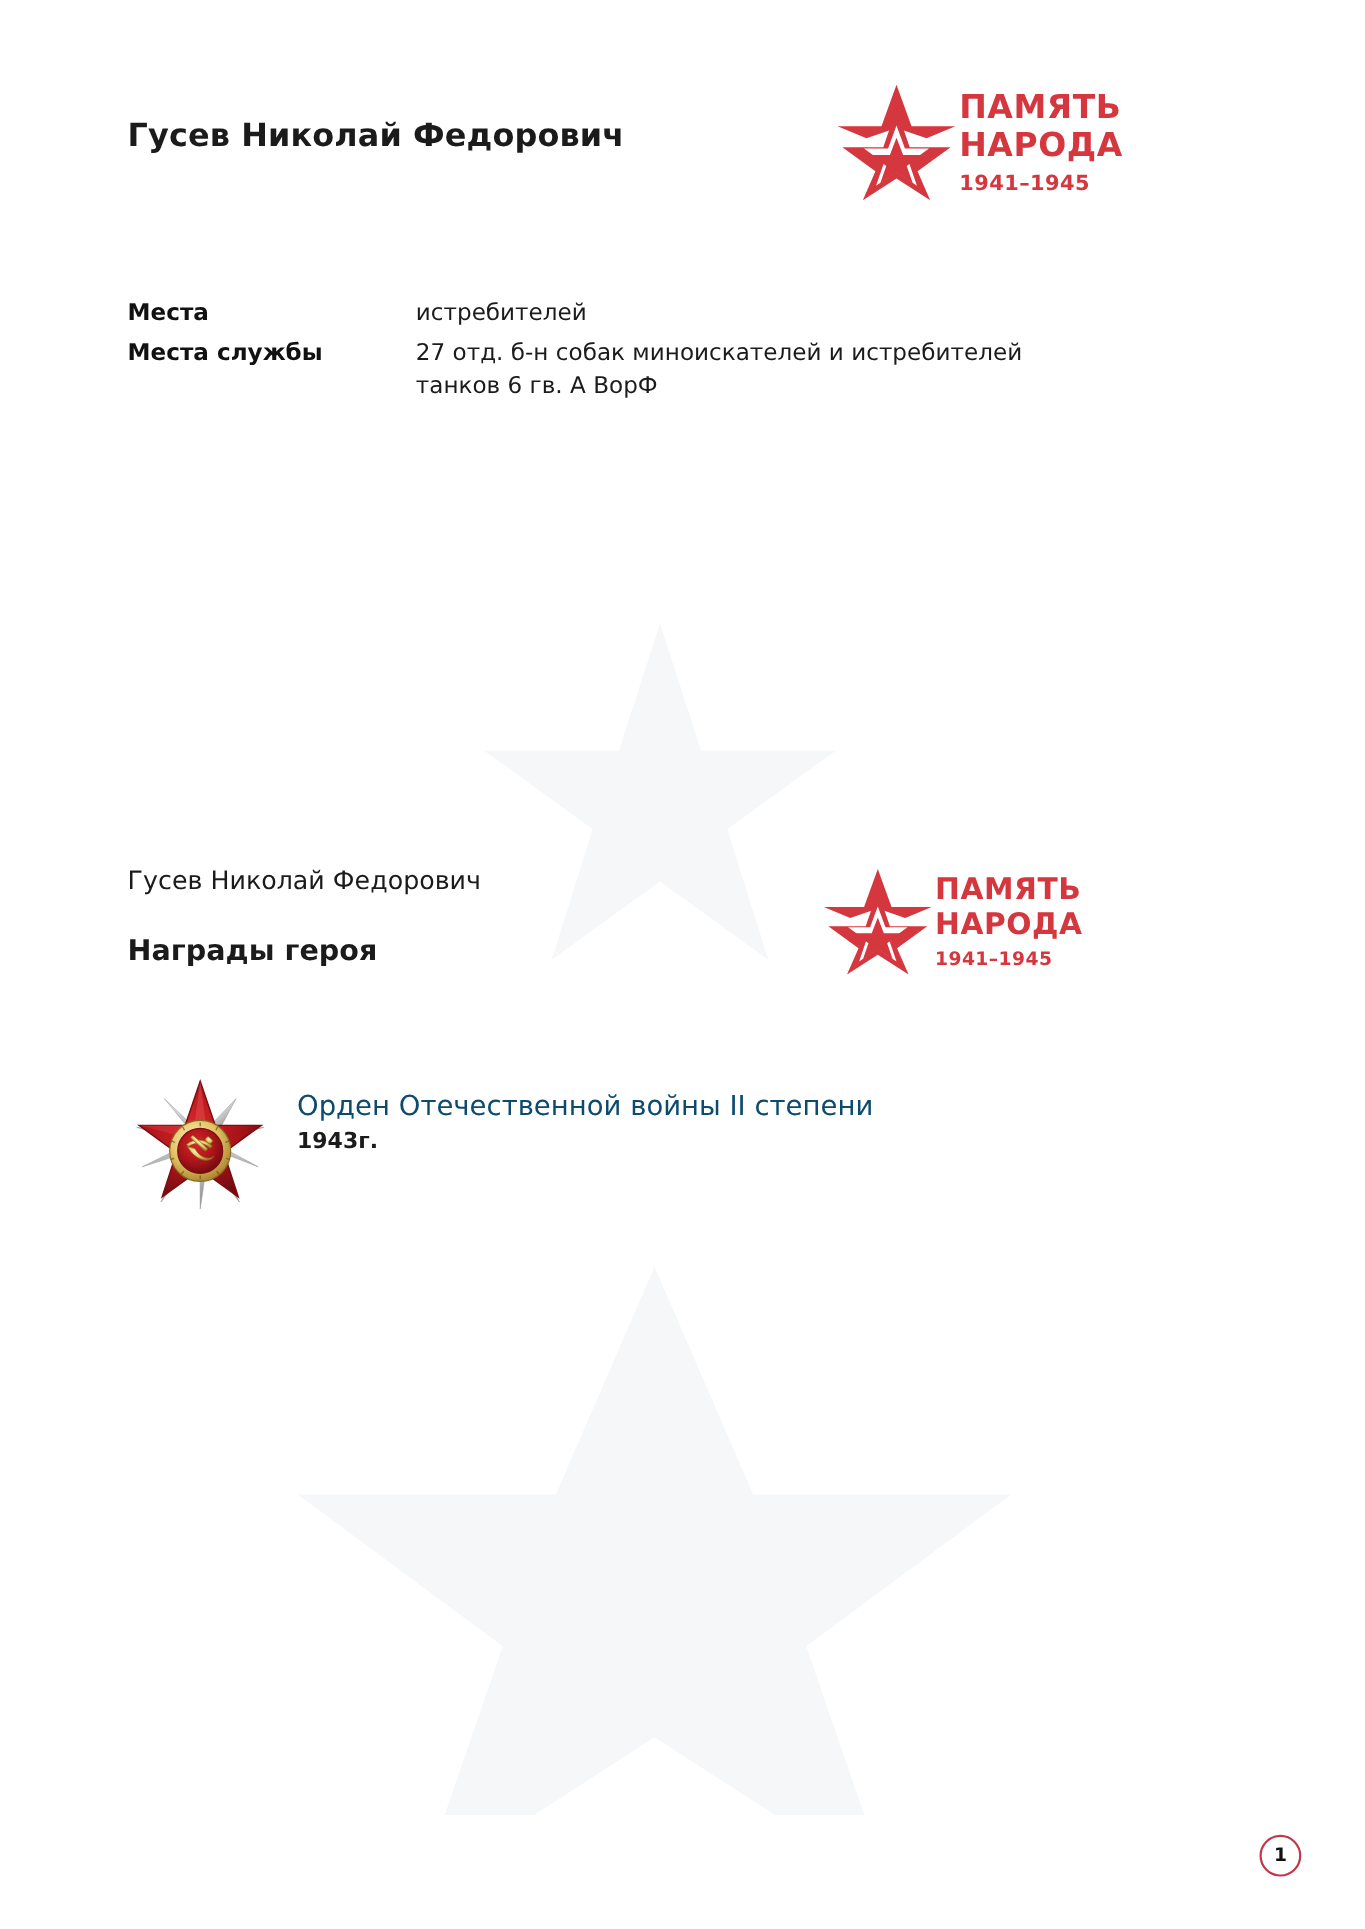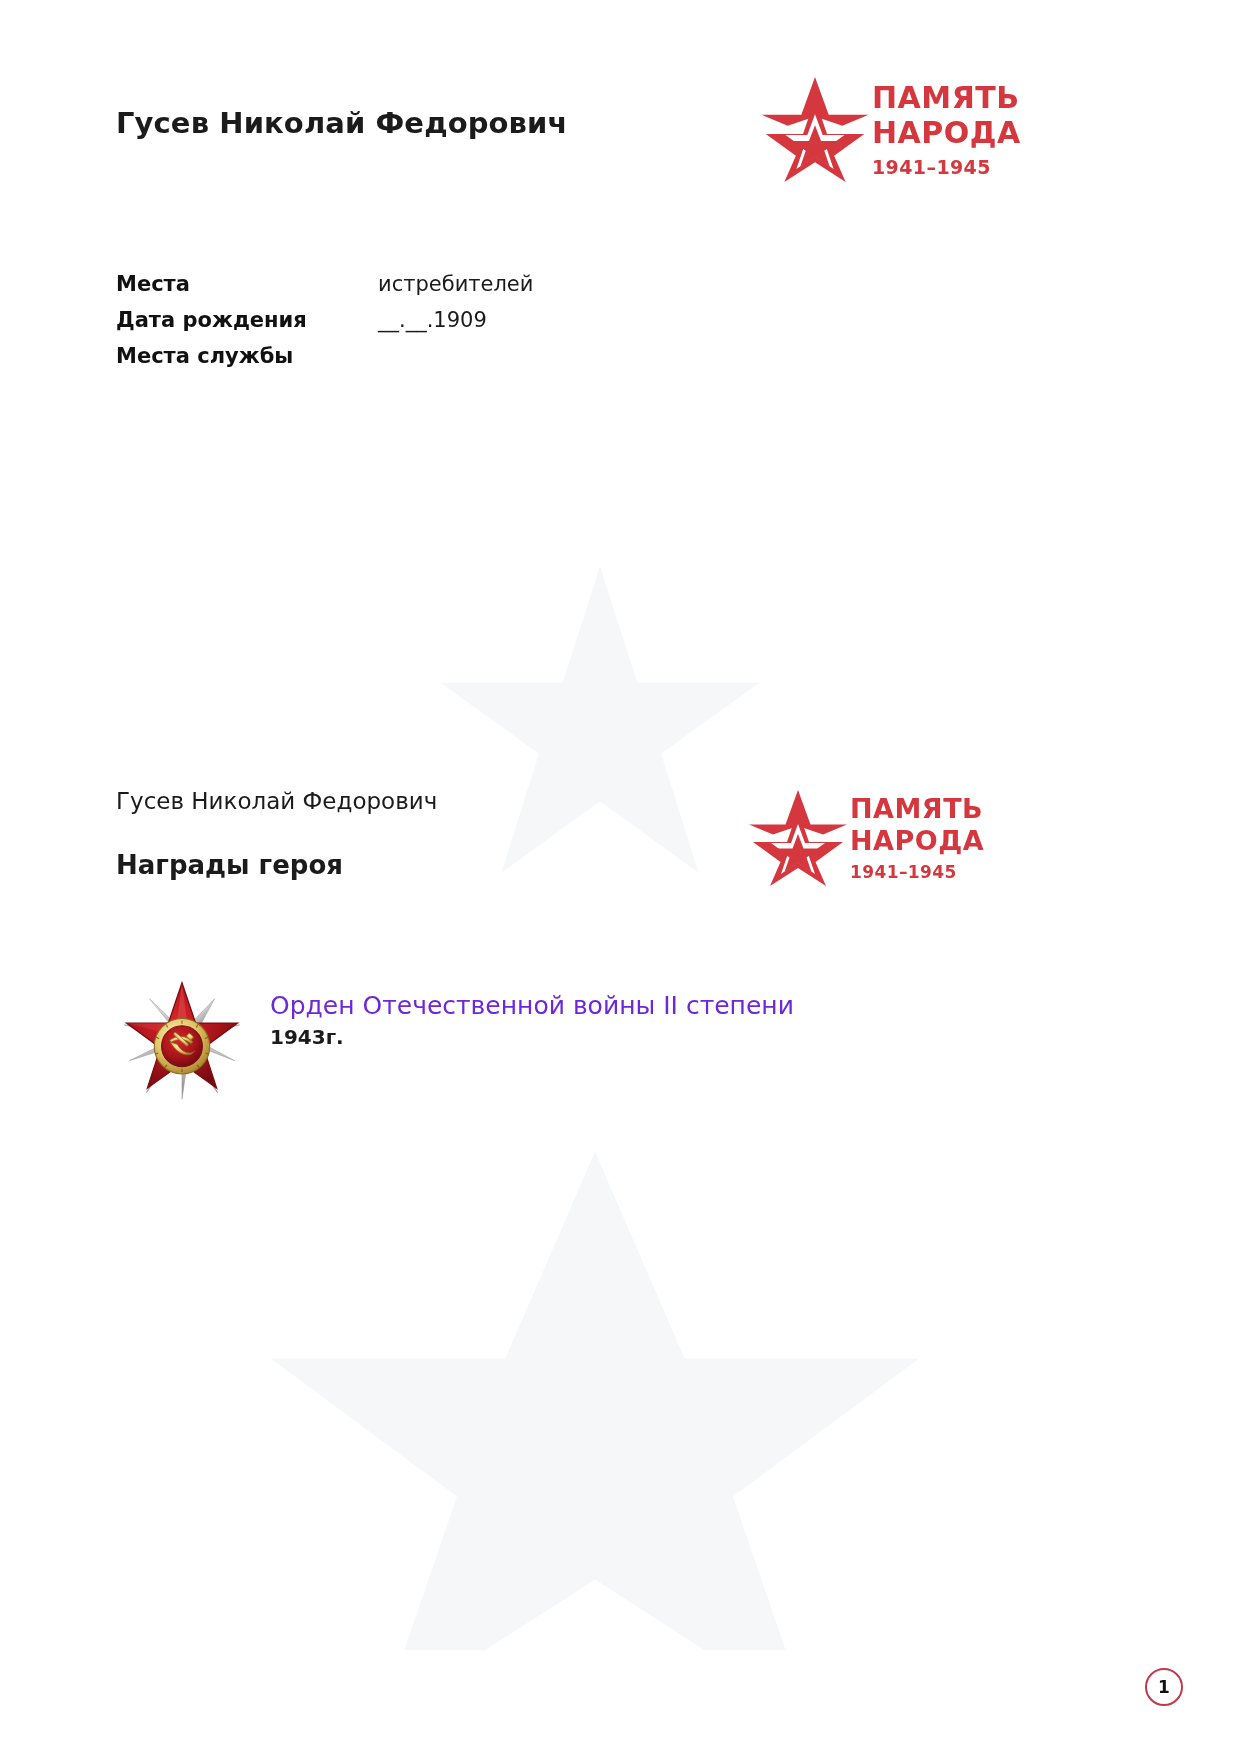--- a/index.html
+++ b/index.html
@@ -147,21 +147,21 @@
     align-items: flex-start;
     gap: 22px;
     z-index: 3;
   }
   .award-medal { flex: 0 0 auto; width: 132px; height: 132px; display:block; }
   .award-text { padding-top: 16px; }
   .award-name {
     font-size: 25px;
     font-weight: 400;
     line-height: 1.2;
-    color: #6d28d9;
+    color: #0c4a6e;
     white-space: nowrap;
   }
   .award-year {
     margin-top: 4px;
     font-size: 20px;
     font-weight: 700;
     color: #1b1b1b;
   }
 
   
@@ -213,25 +213,22 @@
       <span class="brand-years">1941–1945</span>
     </div>
   </div>
 
   <div class="info-table">
     <div class="info-row">
       <div class="info-label">Места</div>
       <div class="info-value">истребителей</div>
     </div>
     <div class="info-row">
-      <div class="info-label">Дата рождения</div>
-      <div class="info-value">__.__.1909</div>
-    </div>
-    <div class="info-row">
       <div class="info-label">Места службы</div>
+      <div class="info-value">27 отд. б-н собак миноискателей и истребителей танков 6 гв. А ВорФ</div>
     </div>
   </div>
 
   <div class="awards-person">Гусев Николай Федорович</div>
 
   <div class="awards-heading">Награды героя</div>
 
   <div class="brand" id="brand-awards">
     <svg class="brand-star" viewBox="0 0 100 96" xmlns="http://www.w3.org/2000/svg">
       <path d="M50 0 L62.5 34.5 L99 34.5 L75 44.5 L50 36 L25 44.5 L1 34.5 L37.5 34.5 Z" fill="#d5373f"></path>

